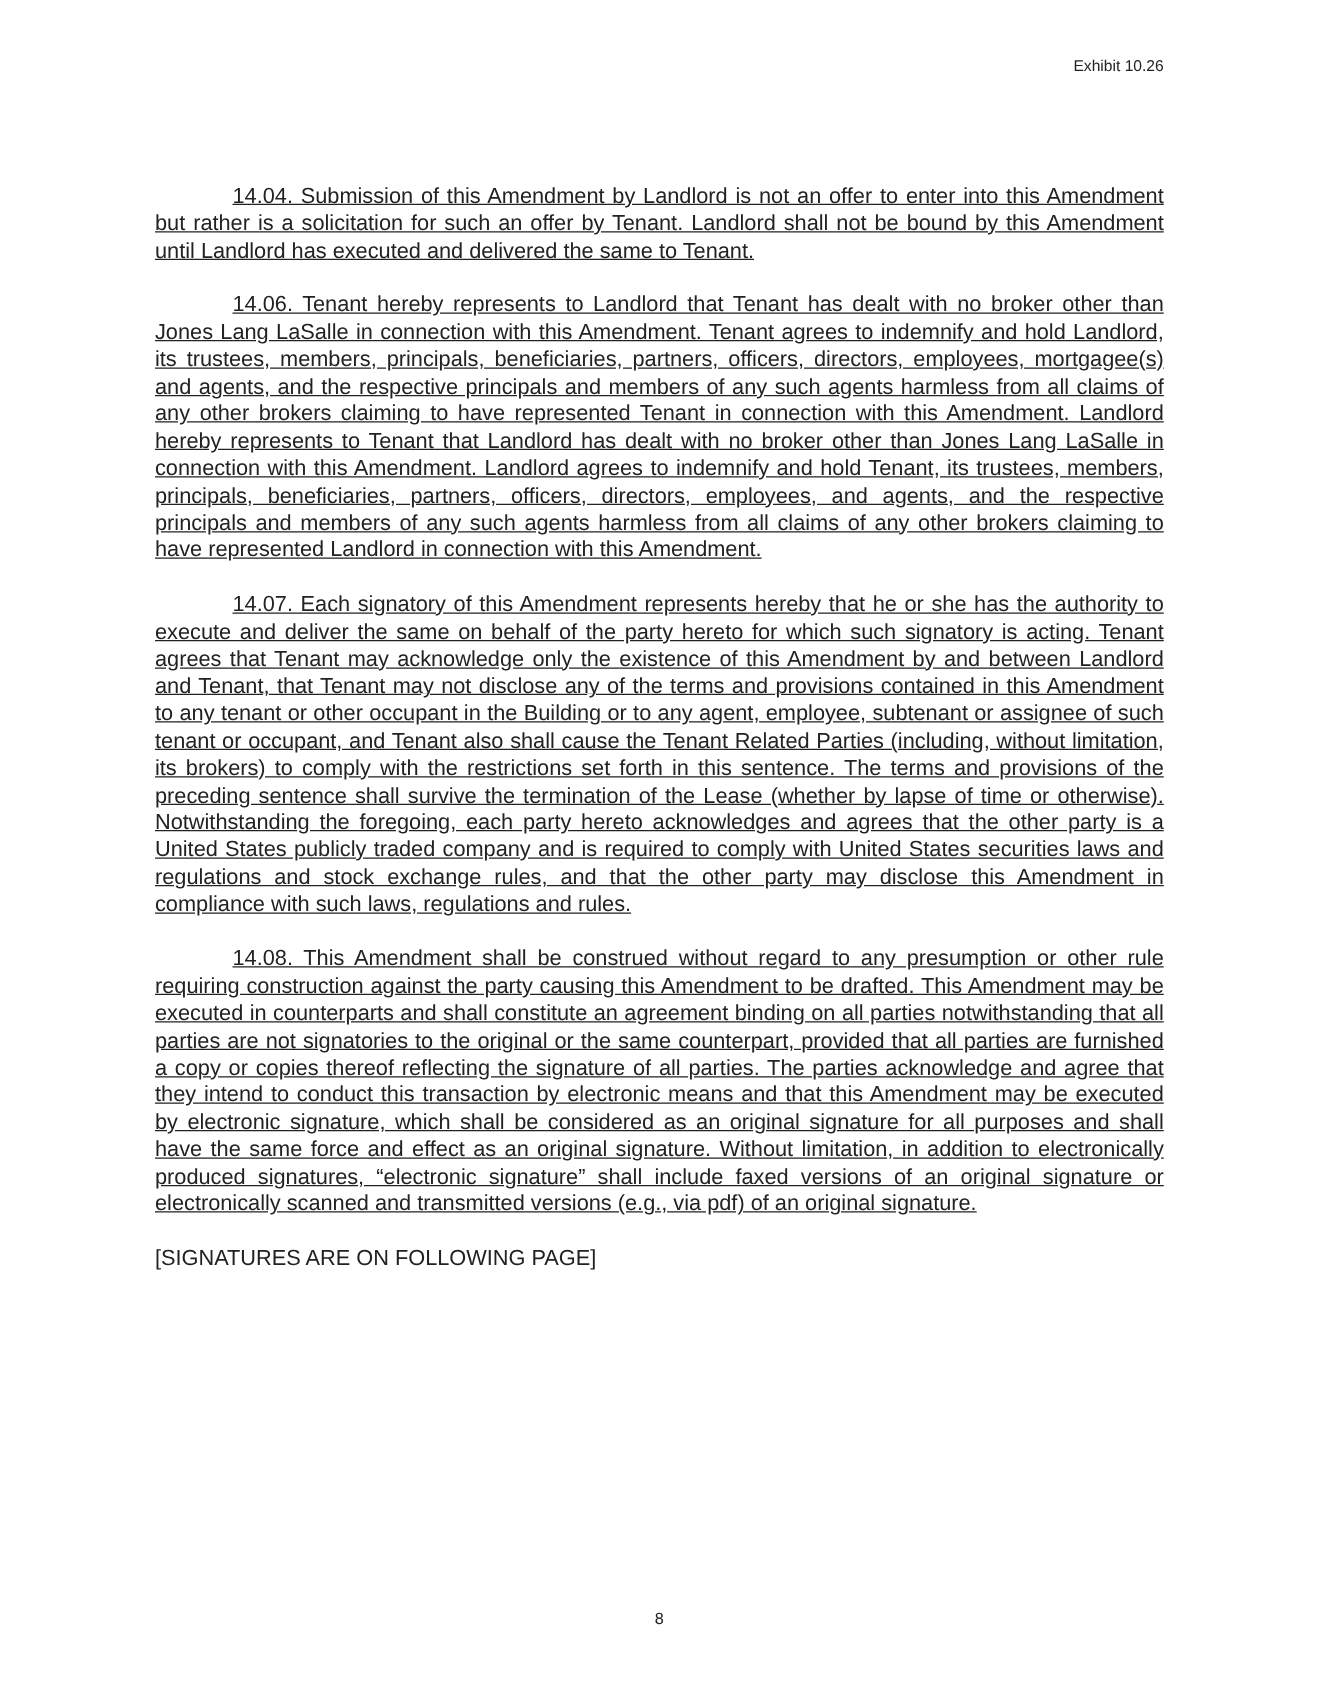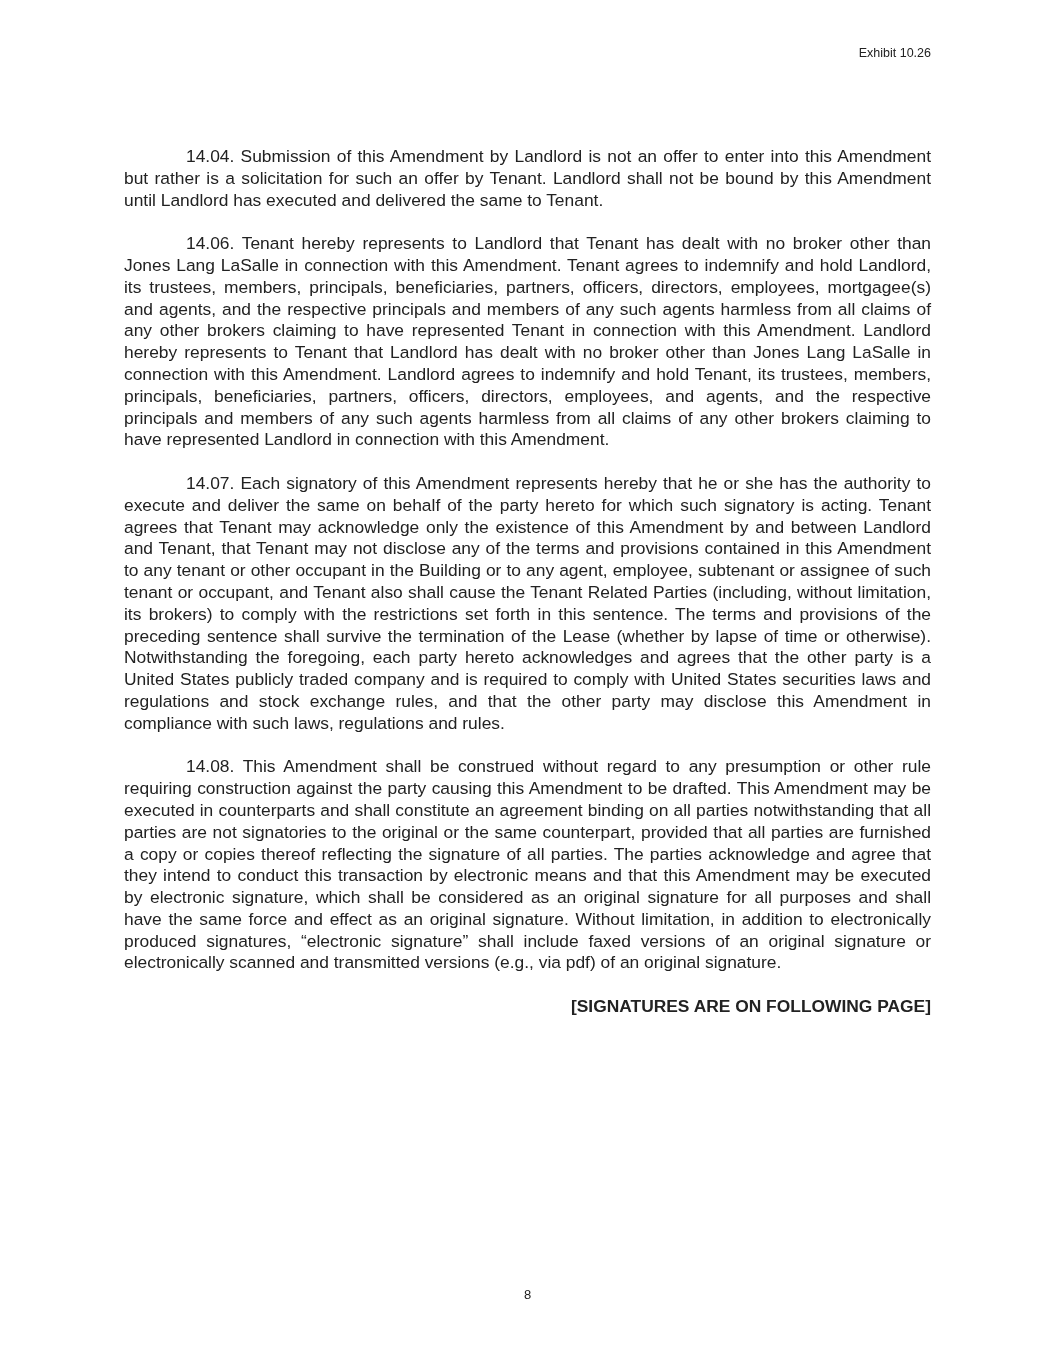--- a/index.html
+++ b/index.html
@@ -1,21 +1,21 @@
 <!DOCTYPE html>
 <html><head>
 <meta charset="utf-8">
 <style>
   html, body { margin: 0; padding: 0; background: #ffffff; }
   body { width: 1055px; height: 1365px; position: relative; overflow: hidden;
     font-family: "Liberation Sans", sans-serif; color: #222222; }
   .exhibit { position: absolute; top: 46px; right: 124px; font-size: 12.5px; }
   .body { position: absolute; left: 124px; top: 146px; width: 807px; font-size: 17.4px; line-height: 21.8px; }
-  .para { text-align: justify; margin: 0 0 21.8px 0; text-indent: 62px; }
-  .sig-note { text-align: right; font-weight: bold; margin-top: 0; }
+  .para { text-align: justify; margin: 0 0 21.8px 0; text-indent: 62px; text-decoration: underline; }
+  .sig-note { text-align: left; font-weight: normal; margin-top: 0; }
   .page-num { position: absolute; top: 1287px; left: 0; width: 1055px; text-align: center; font-size: 13px; }
 </style>
 </head>
 <body>
 
 <div class="exhibit">Exhibit 10.26</div>
 
 <div class="body">
   <p class="para">14.04. Submission of this Amendment by Landlord is not an offer to enter into this Amendment but rather is a solicitation for such an offer by Tenant.  Landlord shall not be bound by this Amendment until Landlord has executed and delivered the same to Tenant.</p>
   <p class="para">14.06.  Tenant hereby represents to Landlord that Tenant has dealt with no broker other than Jones Lang LaSalle in connection with this Amendment.  Tenant agrees to indemnify and hold Landlord, its trustees, members, principals, beneficiaries, partners, officers, directors, employees, mortgagee(s) and agents, and the respective principals and members of any such agents harmless from all claims of any other brokers claiming to have represented Tenant in connection with this Amendment.  Landlord hereby represents to Tenant that Landlord has dealt with no broker other than Jones Lang LaSalle in connection with this Amendment.  Landlord agrees to indemnify and hold Tenant, its trustees, members, principals, beneficiaries, partners, officers, directors, employees, and agents, and the respective principals and members of any such agents harmless from all claims of any other brokers claiming to have represented Landlord in connection with this Amendment.</p>

